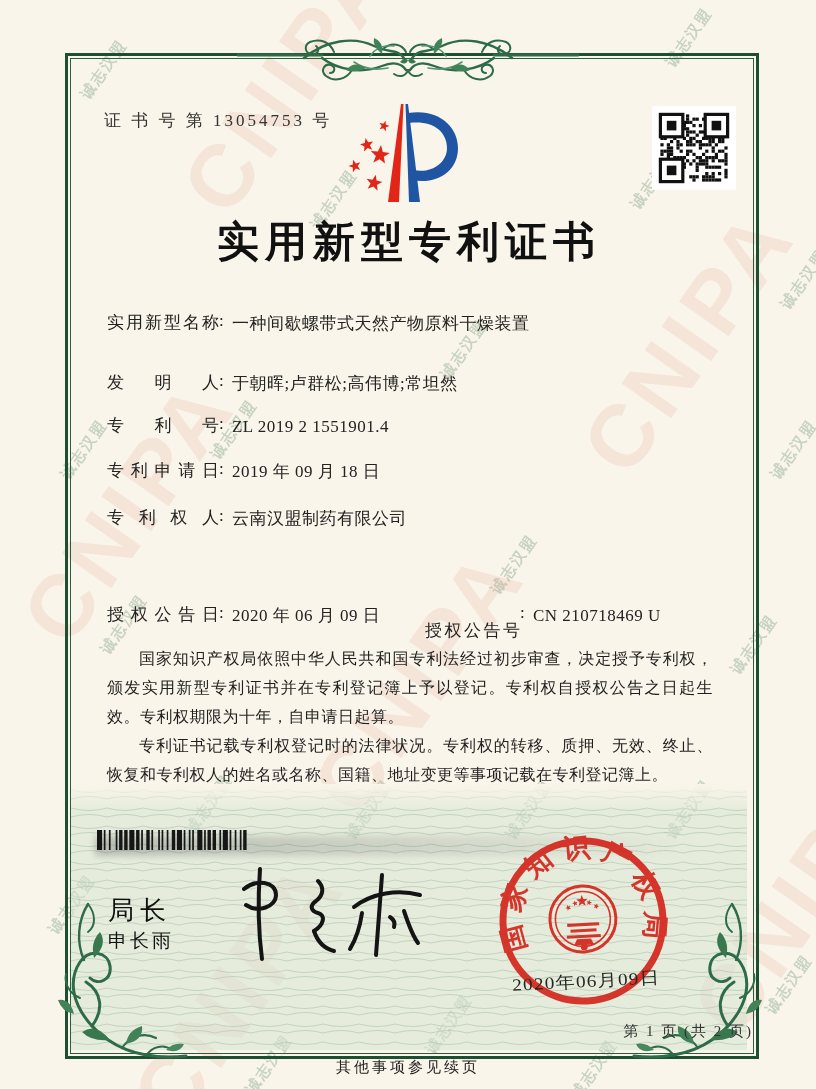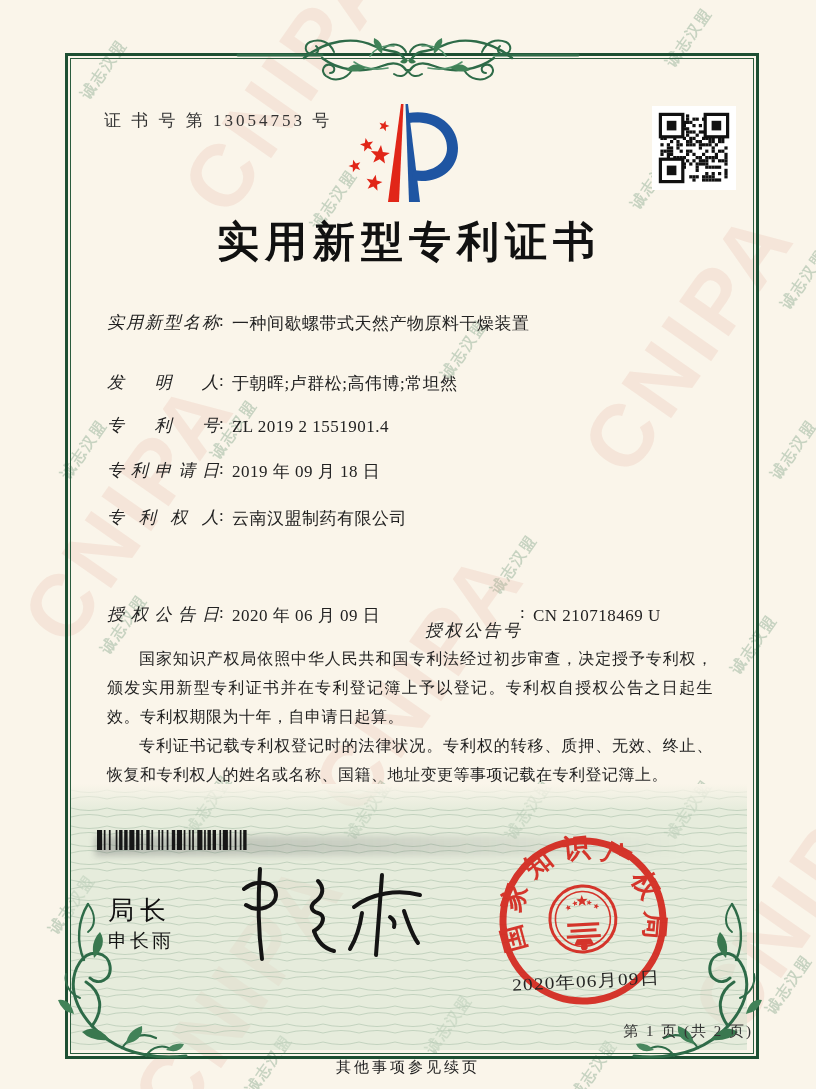--- a/index.html
+++ b/index.html
@@ -34,21 +34,21 @@
 
   
   .content{position:absolute;inset:0;z-index:4;}
   .cert-no{position:absolute;left:104px;top:109px;font-size:17px;letter-spacing:3px;color:#333;}
   .logo{position:absolute;left:342px;top:100px;}
   .qr{position:absolute;left:652px;top:106px;background:#fff;padding:5px;}
   .title{position:absolute;left:65px;top:214px;width:688px;text-align:center;
          font-size:42px;font-weight:bold;letter-spacing:6px;color:#111;}
 
   .frow{position:absolute;left:107px;width:642px;font-size:17px;color:#222;}
-  .flabel{display:inline-block;width:112px;text-align:justify;text-align-last:justify;vertical-align:top;font-style:italic;}
+  .flabel{display:inline-block;width:112px;text-align:justify;text-align-last:justify;vertical-align:top;}
   .fcolon{vertical-align:top;}
   .fvalue{display:inline-block;margin-left:4px;vertical-align:top;letter-spacing:0.5px;
           white-space:pre-line;max-width:500px;line-height:25px;}
   .fpair2{position:absolute;left:318px;top:0;}
   .fpair2 .flabel{width:95px;margin-top:16px;}
 
   .body-text{position:absolute;left:107px;top:644px;width:606px;font-size:16px;
              line-height:29px;text-align:justify;color:#1f1f1f;letter-spacing:0.5px;}
   .body-text p{margin:0;text-indent:2em;}
 

